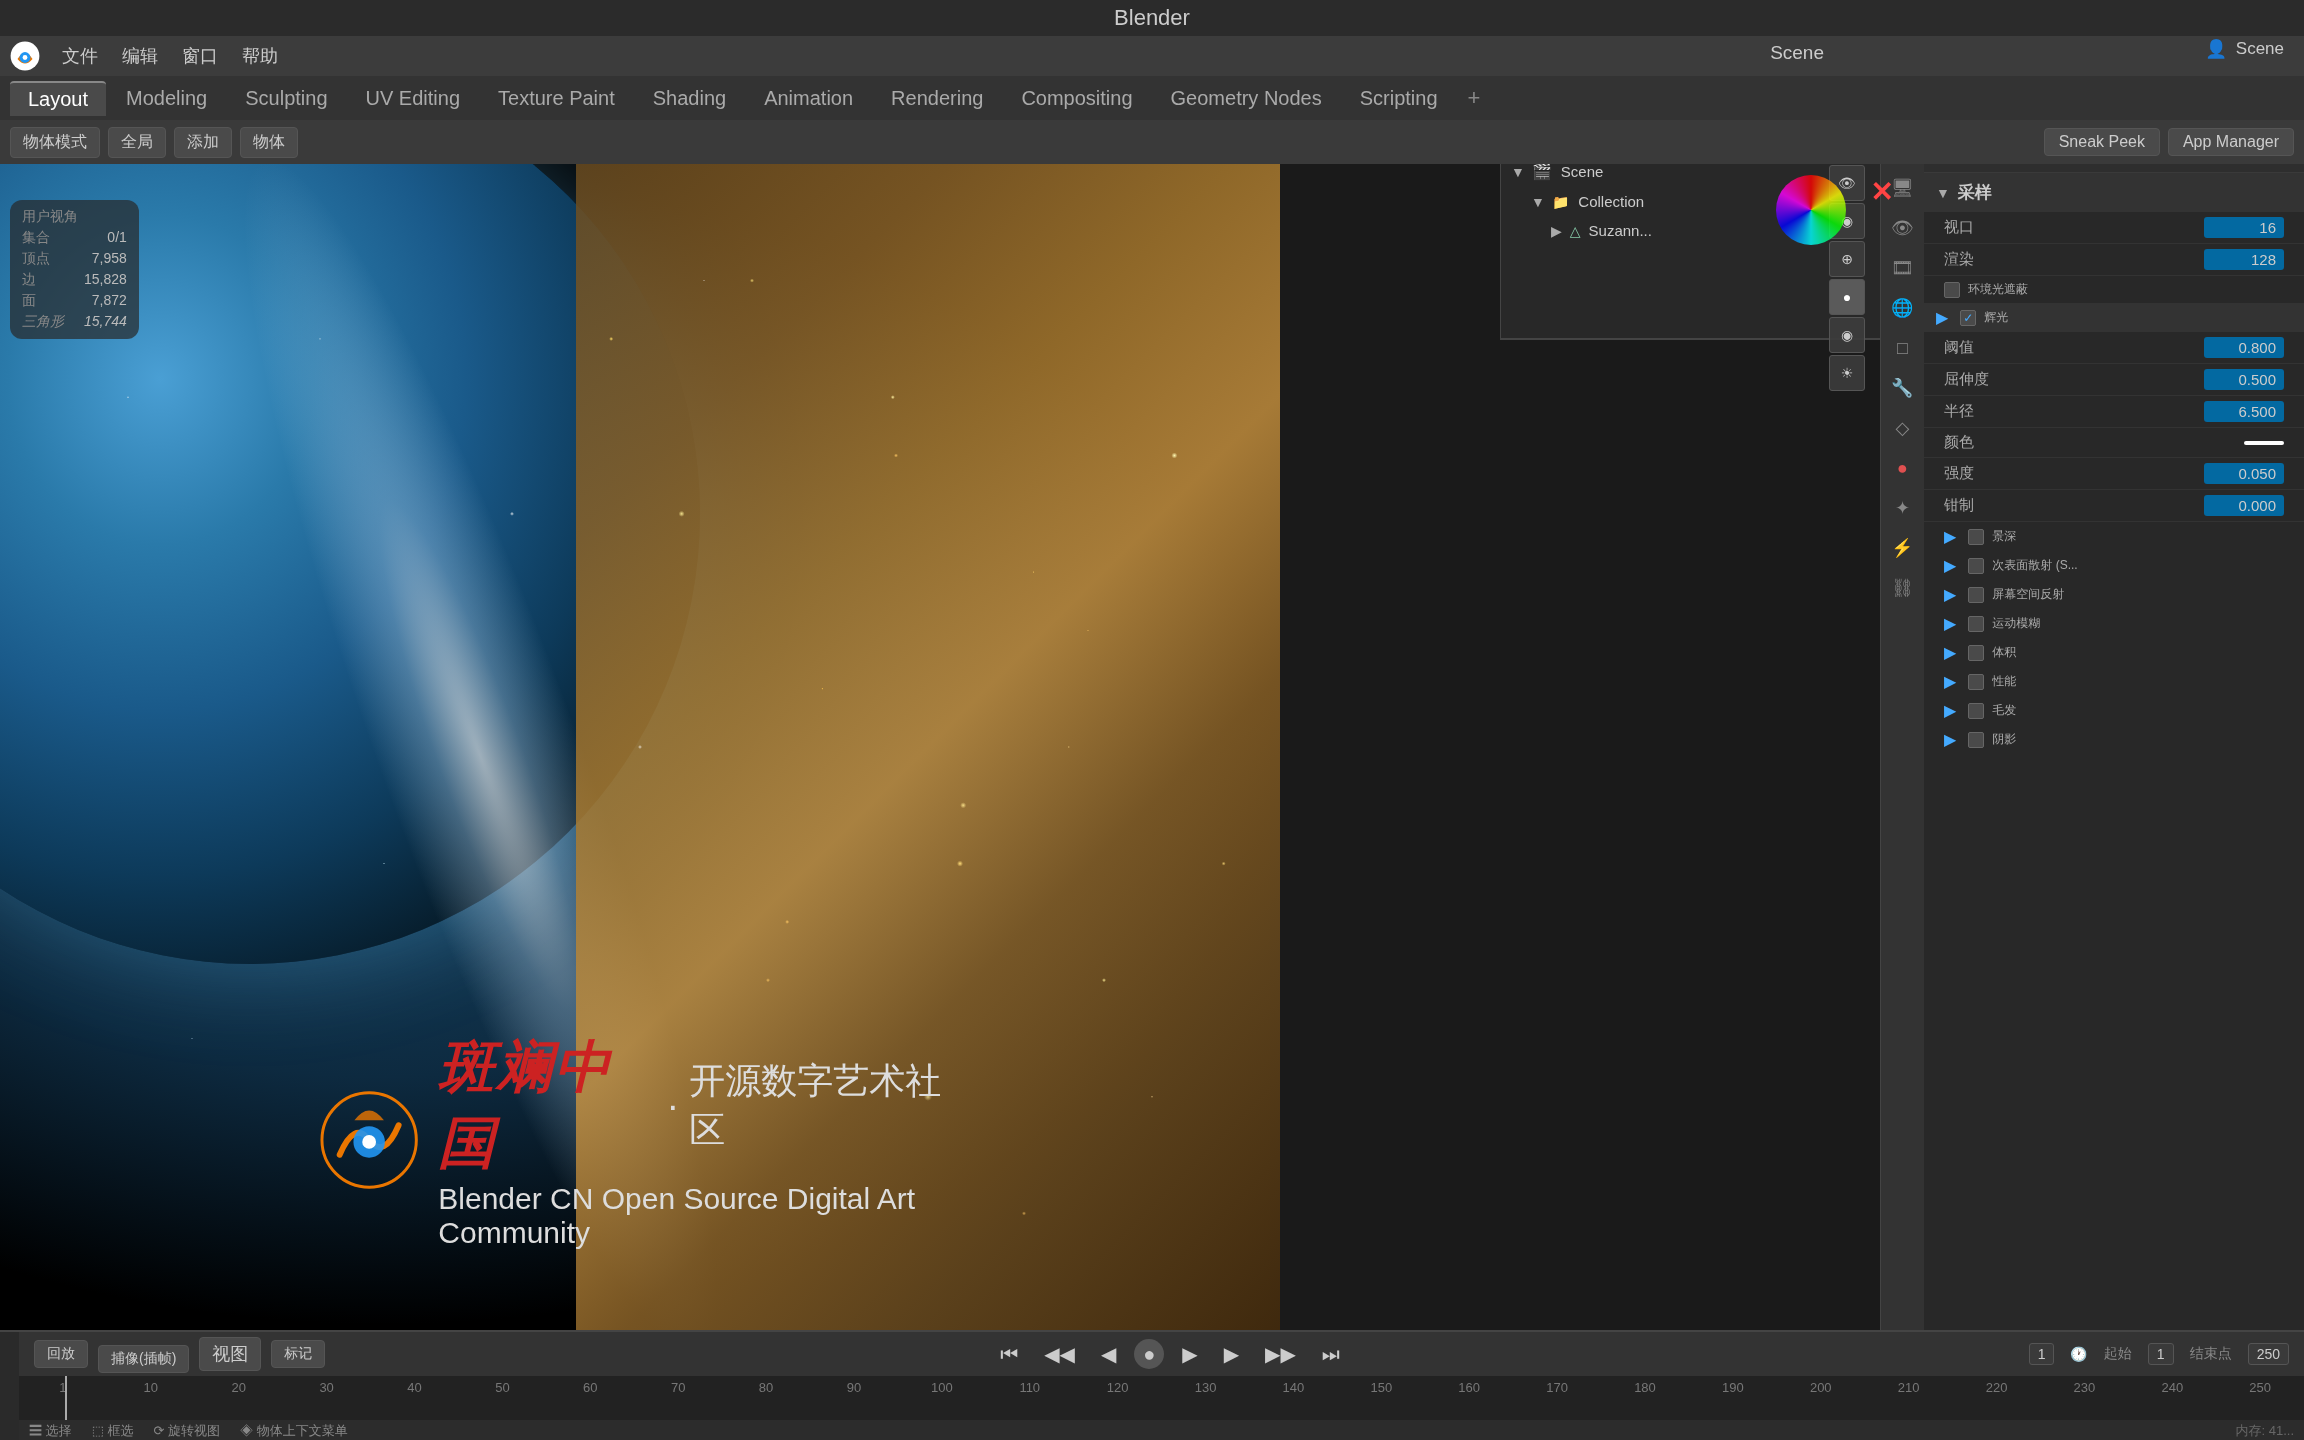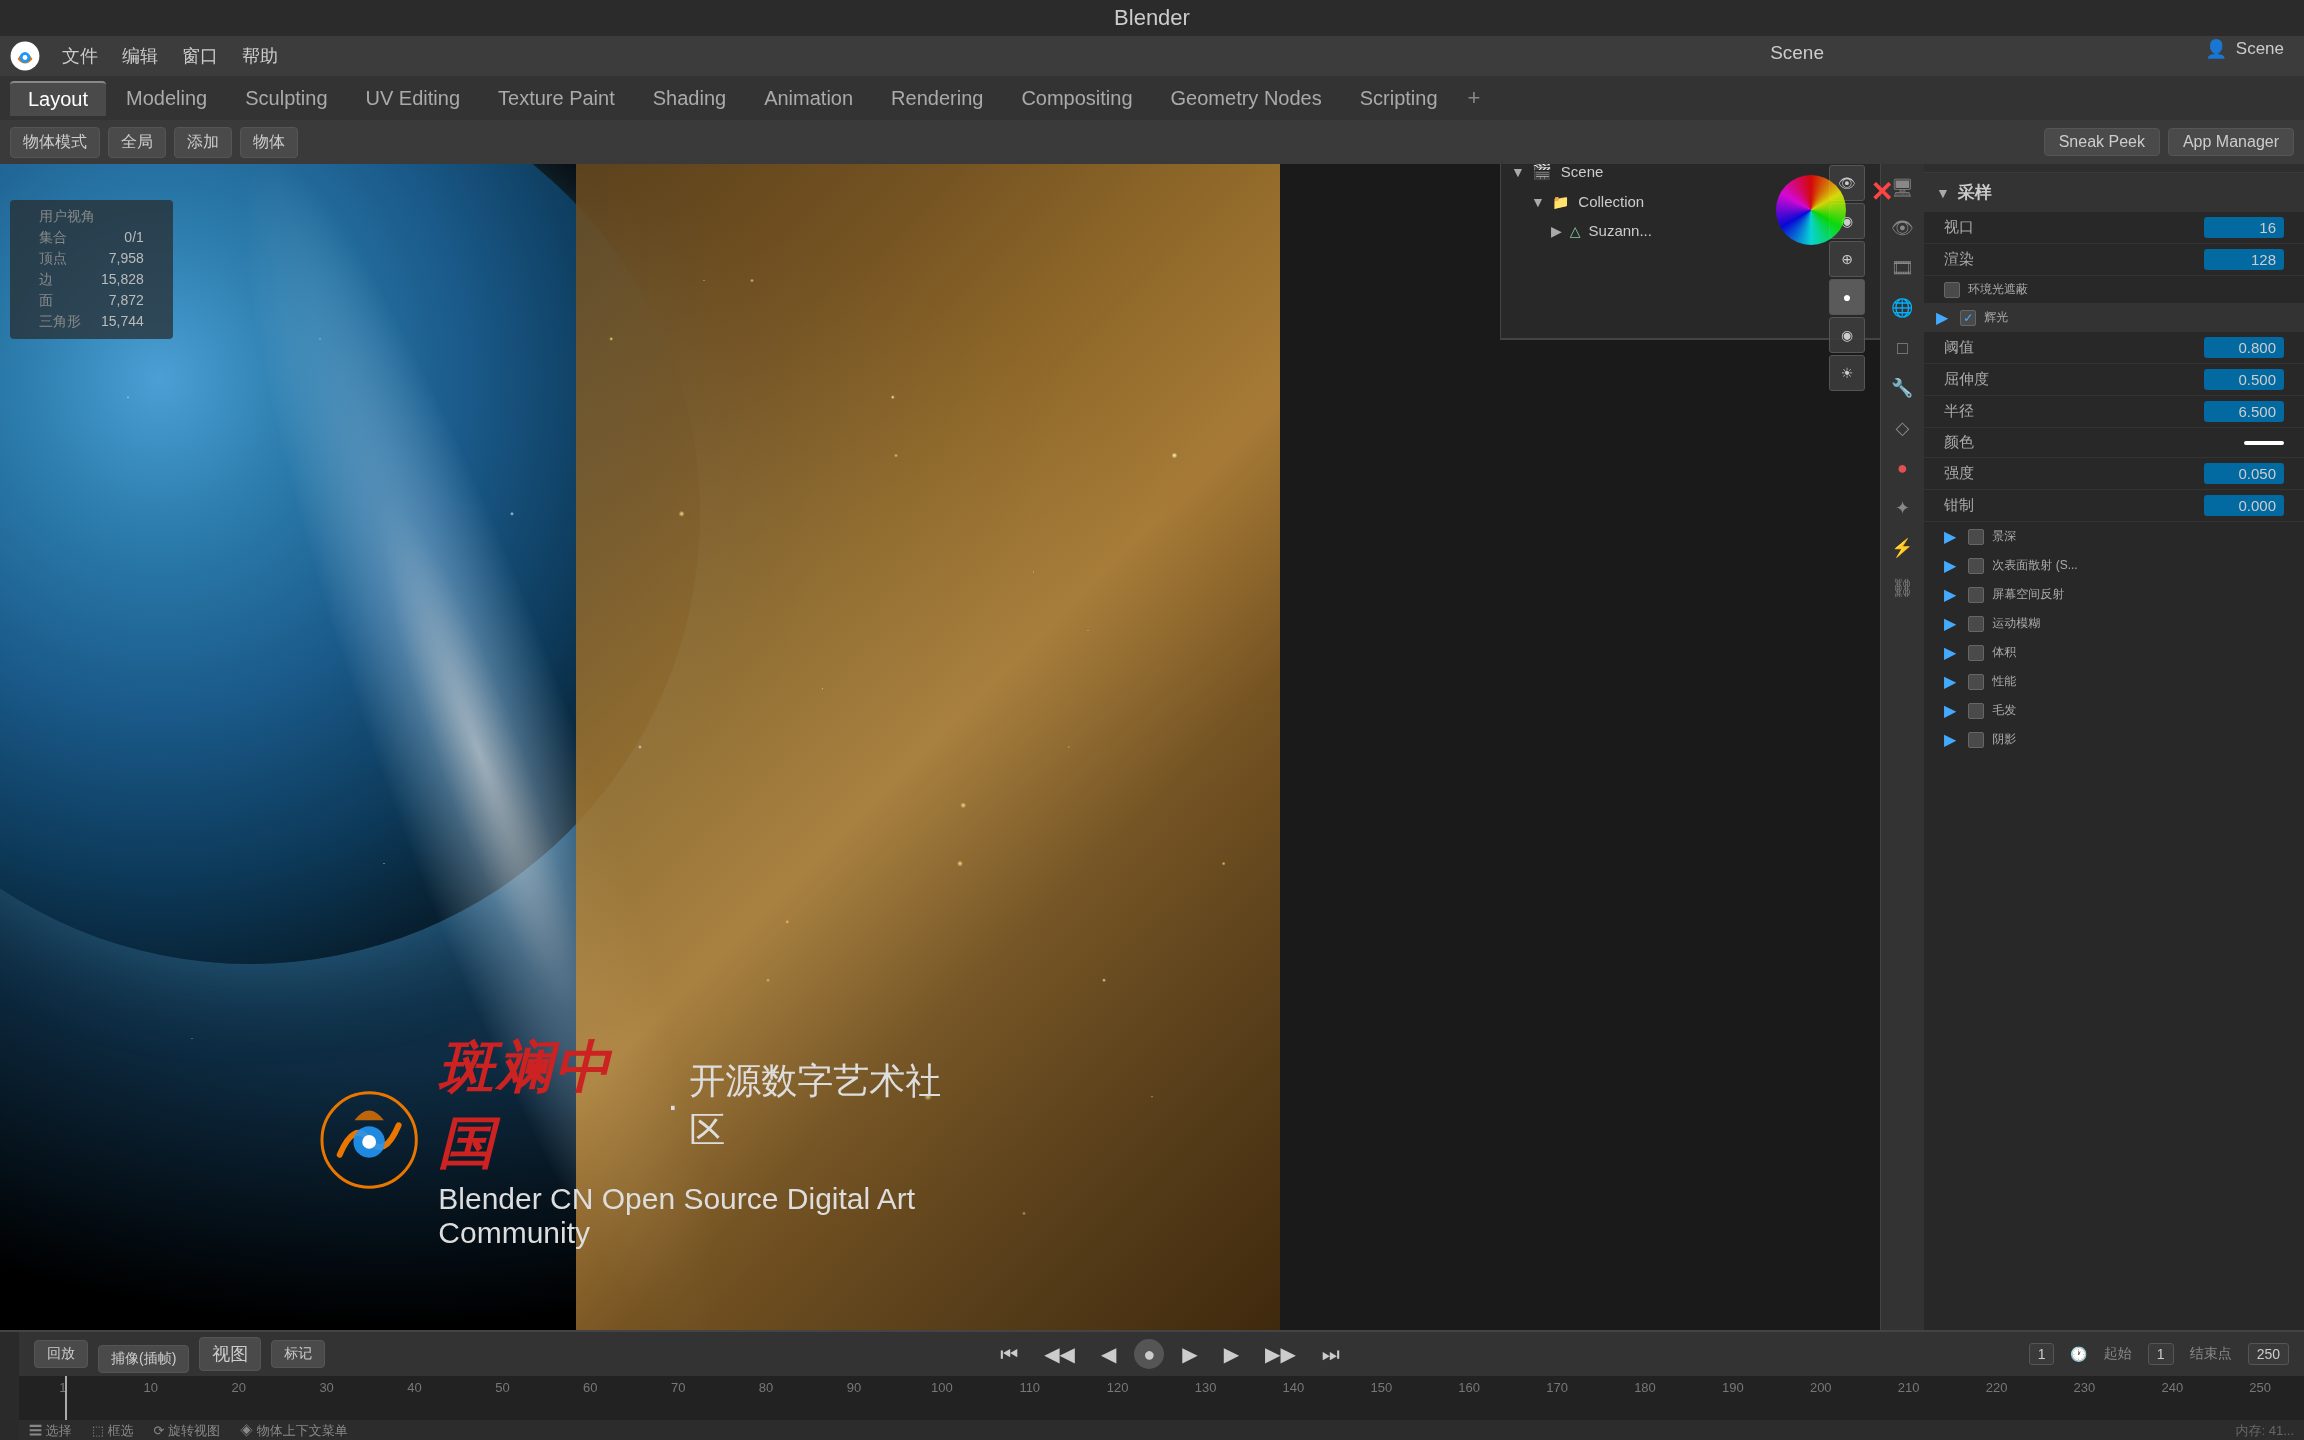--- a/index.html
+++ b/index.html
@@ -600,41 +600,41 @@
           </span>
           <span style="color:#ddd;font-size:38px;">·</span>
           <span style="color:#ddd;font-size:36px;">开源数字艺术社区</span>
         </div>
         <div class="watermark-en">Blender CN Open Source Digital Art Community</div>
       </div>
     </div>
   </div>
 </div>
 
-<div style="position:absolute;top:200px;left:10px;z-index:55;background:rgba(40,40,40,0.7);padding:8px 29px;border-radius:4px;text-align:center;">
+<div style="position:absolute;top:200px;left:10px;z-index:55;background:rgba(40,40,40,0.7);padding:8px 12px;border-radius:12px;text-align:center;">
   <div class="stat-row" style="display:flex;justify-content:space-between;gap:20px;color:#bbb;font-size:14px;margin-bottom:3px;">
     <span style="color:#888;">用户视角</span>
   </div>
   <div class="stat-row" style="display:flex;justify-content:space-between;gap:20px;color:#bbb;font-size:14px;margin-bottom:3px;">
     <span style="color:#888;">集合</span>
     <span>0/1</span>
   </div>
   <div class="stat-row" style="display:flex;justify-content:space-between;gap:20px;color:#bbb;font-size:14px;margin-bottom:3px;">
     <span style="color:#888;">顶点</span>
     <span>7,958</span>
   </div>
   <div class="stat-row" style="display:flex;justify-content:space-between;gap:20px;color:#bbb;font-size:14px;margin-bottom:3px;">
     <span style="color:#888;">边</span>
     <span>15,828</span>
   </div>
   <div class="stat-row" style="display:flex;justify-content:space-between;gap:20px;color:#bbb;font-size:14px;margin-bottom:3px;">
     <span style="color:#888;">面</span>
     <span>7,872</span>
   </div>
-  <div class="stat-row" style="display:flex;justify-content:space-between;gap:20px;color:#bbb;font-size:14px;">
+  <div class="stat-row" style="display:flex;justify-content:space-between;gap:20px;color:#bbb;font-size:14px;font-style:italic;">
     <span style="color:#888;">三角形</span>
     <span>15,744</span>
   </div>
 </div>
 
 <div id="prop-icons">
   <div class="prop-icon">📷</div>
   <div class="prop-icon">🖥</div>
   <div class="prop-icon">👁</div>
   <div class="prop-icon">🎞</div>

